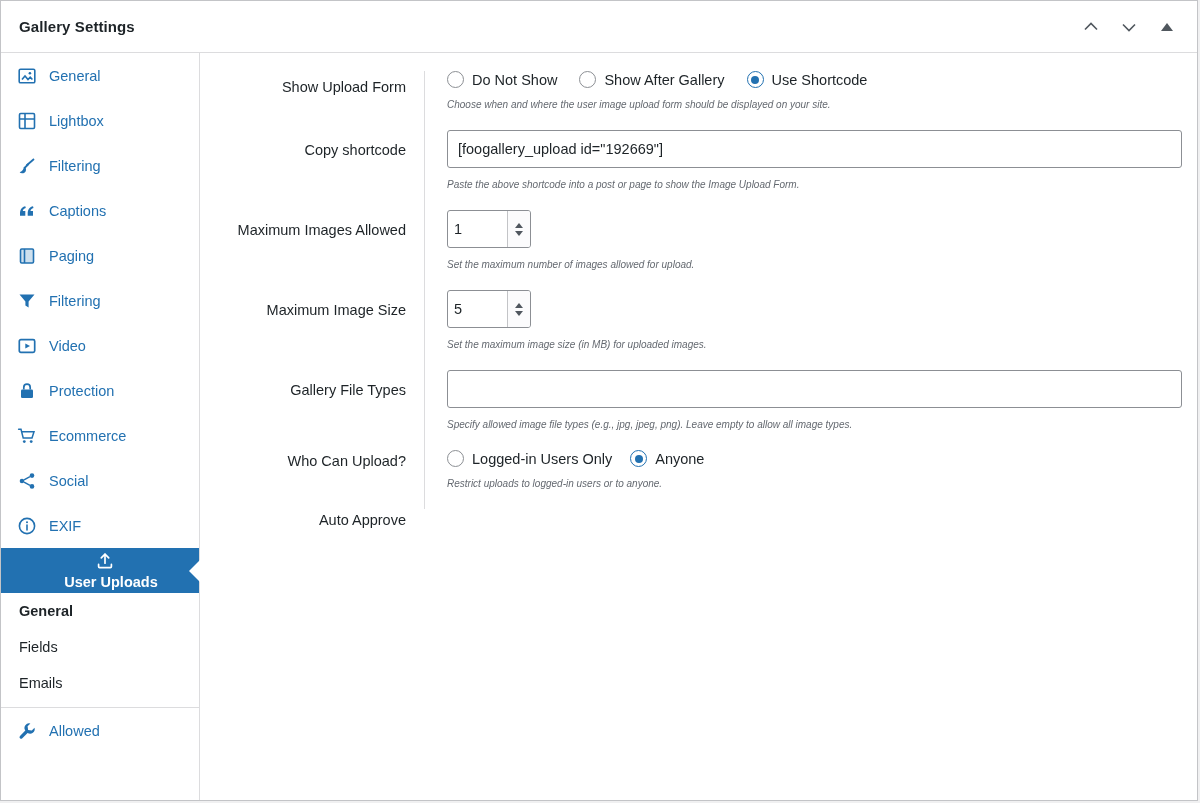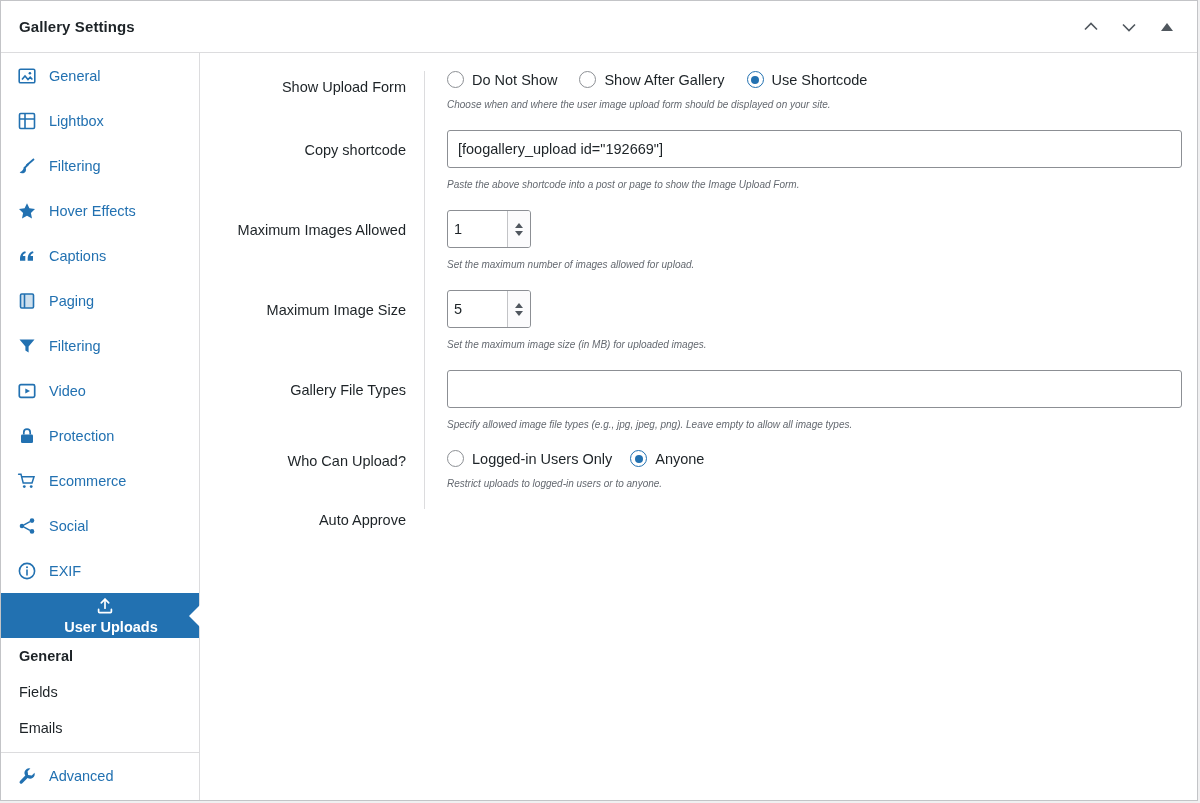--- a/index.html
+++ b/index.html
@@ -310,28 +310,20 @@
         <span class="ico">
           <svg class="icon-svg" width="20" height="20" viewBox="0 0 20 20" fill="none" stroke="currentColor" stroke-width="1.8">
               <path d="M17 3 L9.5 9.5"></path>
               <path d="M11.5 8 L7 12.5"></path>
               <path d="M7.5 11 C6 12.5 6.2 14.6 4.2 15.4 C3.2 15.8 2.6 16.6 2.6 16.6 C4.5 18 7.5 17.4 8.6 15.4 C9.2 14.3 9.1 12.6 8.6 12.1 Z" fill="currentColor" stroke="none"></path>
             </svg>
         </span>
         <span class="label">Filtering</span>
       </div>
 
-      <div class="nav-item">
-        <span class="ico">
-          <svg class="icon-svg" width="20" height="20" viewBox="0 0 20 20">
-              <path d="M10 2.2 L12.4 7.3 L18 8 L13.9 11.9 L15 17.5 L10 14.8 L5 17.5 L6.1 11.9 L2 8 L7.6 7.3 Z" fill="currentColor"></path>
-            </svg>
-        </span>
-        <span class="label">Hover Effects</span>
-      </div>
 
       <div class="nav-item">
         <span class="ico">
           <svg class="icon-svg" width="20" height="20" viewBox="0 0 20 20">
               <path d="M3 12.5 C3 8.5 5.2 6 8.3 5.3 L8.8 6.9 C6.9 7.5 5.9 8.6 5.8 10 L8.3 10 L8.3 14.7 L3 14.7 Z" fill="currentColor"></path>
               <path d="M10.7 12.5 C10.7 8.5 12.9 6 16 5.3 L16.5 6.9 C14.6 7.5 13.6 8.6 13.5 10 L16 10 L16 14.7 L10.7 14.7 Z" fill="currentColor"></path>
             </svg>
         </span>
         <span class="label">Captions</span>
       </div>
@@ -432,21 +424,21 @@
       </div>
 
       <div class="sidebar-divider"></div>
 
       <div class="nav-item">
         <span class="ico">
           <svg class="icon-svg" width="20" height="20" viewBox="0 0 20 20" fill="none" stroke="currentColor" stroke-width="1.7">
               <path d="M13.4 2.6 A4.6 4.6 0 0 0 8.3 9.6 L3 14.9 A1.6 1.6 0 0 0 5.3 17.2 L10.6 11.9 A4.6 4.6 0 0 0 17.5 6.7 L14.8 9.4 L11.1 8.9 L10.6 5.2 Z" fill="currentColor" stroke="none"></path>
             </svg>
         </span>
-        <span class="label">Advanced</span>
+        <span class="label">Allowed</span>
       </div>
     </div>
 
     <div class="form-area">
 
       <div class="row" style="padding-top:18px;">
         <div class="row-label" style="padding-top:7px;">Show Upload Form</div>
         <div class="row-field" style="padding-bottom:20px;">
           <div class="radio-group">
             <label class="radio-opt">

